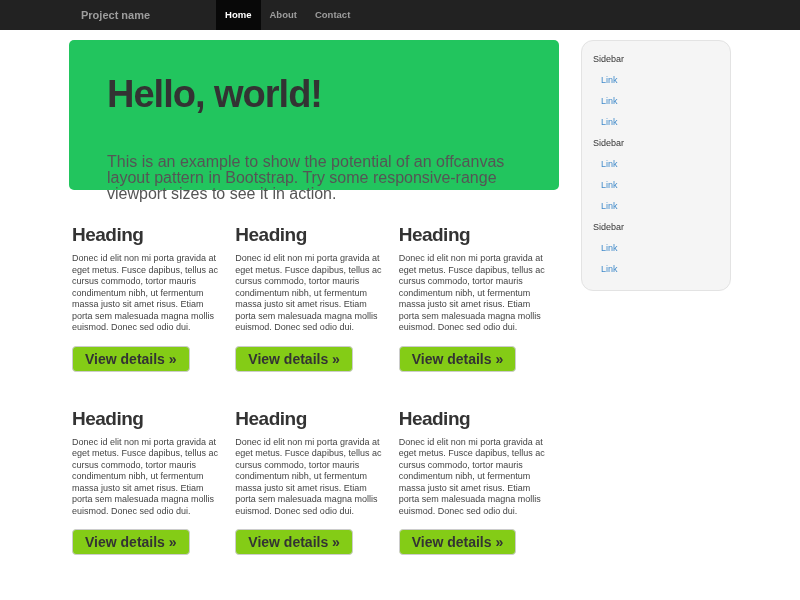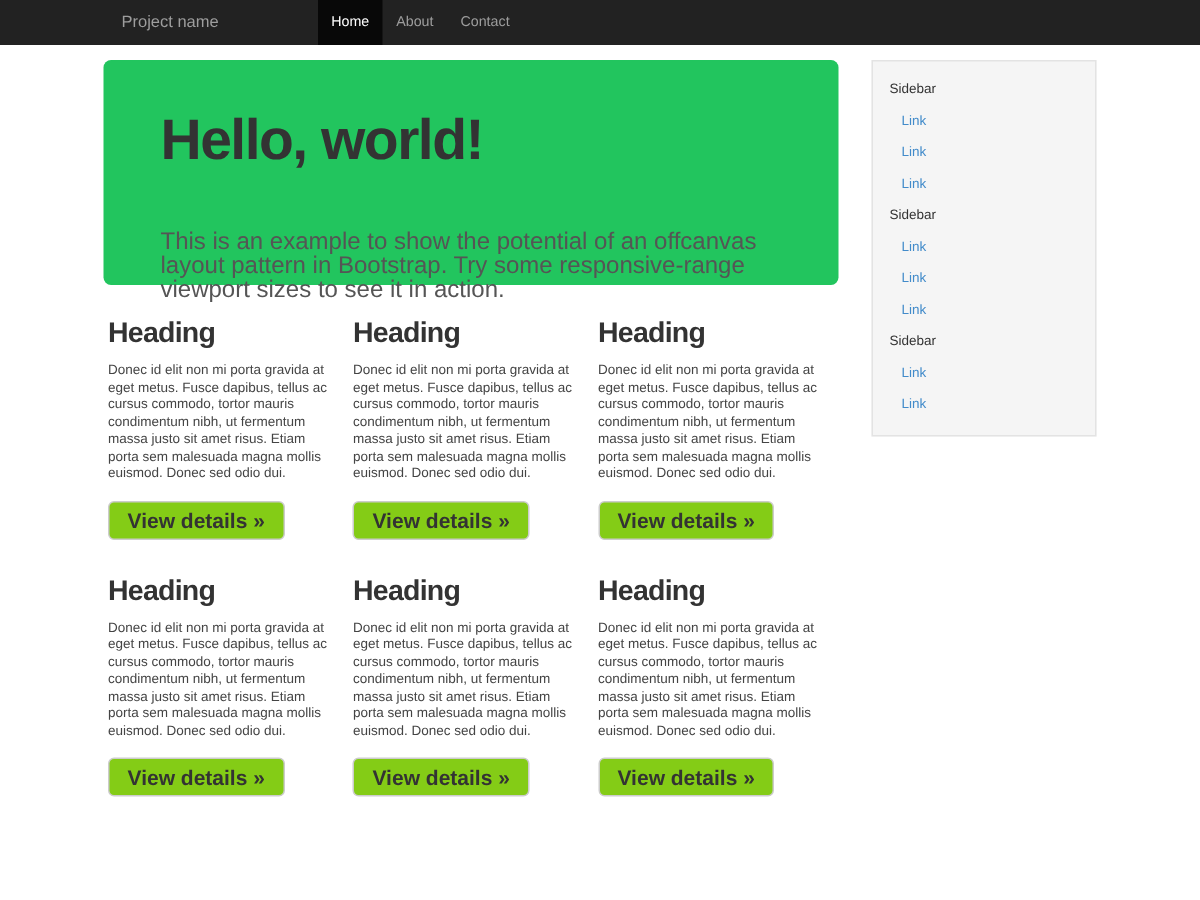--- a/index.html
+++ b/index.html
@@ -6,21 +6,21 @@
   html, body { width: 800px; height: 600px; overflow: hidden; }
   body {
     font-family: "Liberation Sans", sans-serif;
     background: #fff;
     color: #333;
   }
   .container { width: 662px; margin: 0 auto; }
 
   
   .navbar { height: 30px; background: #222; }
-  .navbar .container { display: flex; align-items: flex-start; height: 100%; }
+  .navbar .container { display: flex; align-items: flex-start; height: 100%; font-weight: bold; }
   .brand {
     color: #9d9d9d; font-size: 11px; line-height: 30px;
     padding: 0 12px; text-decoration: none; cursor: pointer;
   }
   .nav { display: flex; list-style: none; margin-left: 10px; }
   .nav-item {
     font-size: 9.5px; color: #9d9d9d; line-height: 30px;
     padding: 0 9px; cursor: pointer; text-decoration: none;
   }
   .nav-item.active { background: #080808; color: #fff; margin-left: 44px; }
@@ -36,37 +36,37 @@
     padding: 34px 38px 0; margin-right: 3px;
   }
   .jumbotron h1 {
     font-size: 38px; font-weight: bold; color: #333;
     letter-spacing: -1px; line-height: 1.1; margin-bottom: 10px;
   }
   .jumbotron .lead { font-size: 16px; line-height: 16px; color: #555; margin-top: 38px; }
 
   
   .sidebar-well {
-    background: #f5f5f5; border: 1px solid #e3e3e3; border-radius: 0;
+    background: #f5f5f5; border: 1px solid #e3e3e3; border-radius: 12px;
     min-height: 241px; padding: 8px 0 10px;
   }
   .side-heading { font-size: 9px; line-height: 11px; color: #333; padding: 5px 11px; }
   .side-link {
     display: block; font-size: 9px; line-height: 11px; color: #428bca;
     padding: 5px 19px; text-decoration: none; cursor: pointer;
   }
 
   
   .features { padding-left: 3px; margin-top: 14px; }
   .feature-row { display: flex; }
   .feature-row.second { margin-top: 16px; }
   .feature-col { width: 158px; margin-right: 10px; }
   .feature-col h2 {
     font-size: 19px; font-weight: bold; color: #333;
-    letter-spacing: -0.5px; margin-top: 8px; margin-bottom: 7px;
+    letter-spacing: -0.5px; margin-top: 20px; margin-bottom: 7px;
   }
   .feature-col p {
     font-size: 9px; line-height: 11.5px; color: #444; margin-bottom: 12px;
   }
   .btn {
     display: inline-block; font-size: 14px; font-weight: bold; color: #333;
     background: #84cc16; border: 1px solid #ccc; border-radius: 4px;
     padding: 4px 12px; cursor: pointer; font-family: "Liberation Sans", sans-serif;
   }
 

